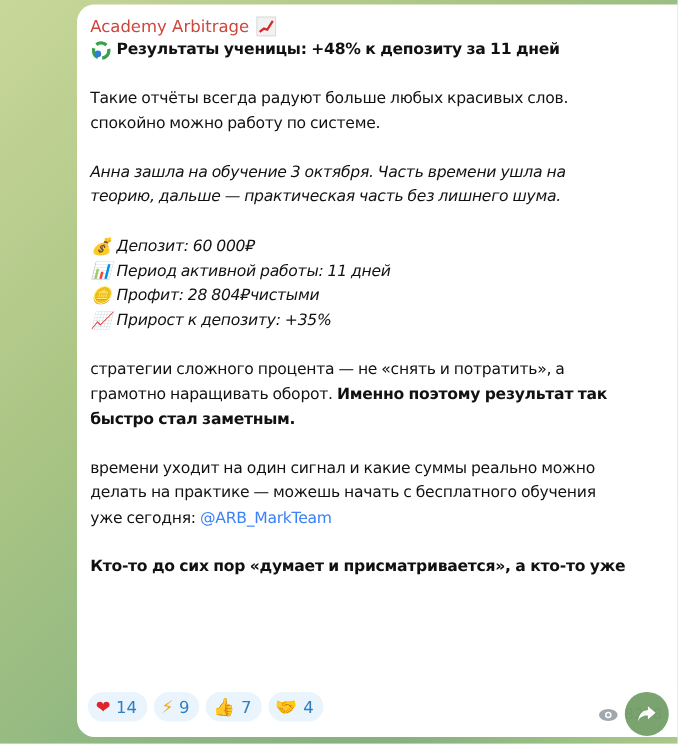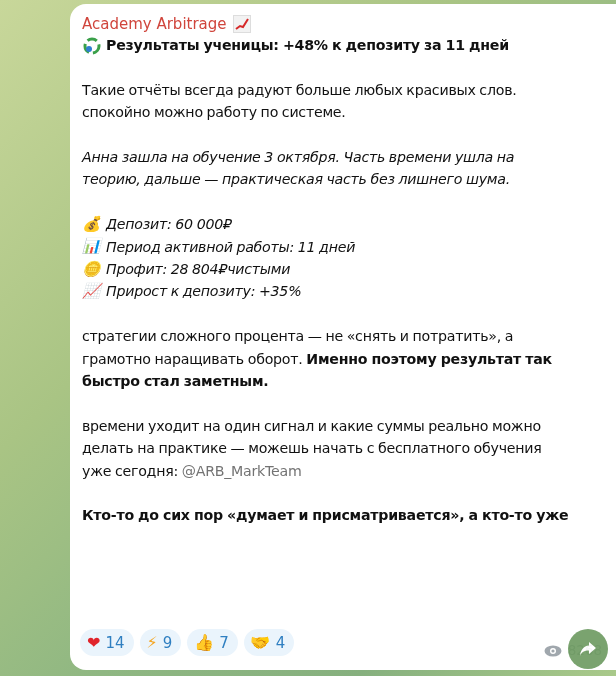--- a/index.html
+++ b/index.html
@@ -46,21 +46,21 @@
       line-height: 22.4px;
       color: #111;
       letter-spacing: -0.25px;
       word-spacing: -0.5px;
     }
     .msg p { margin: 0; }
     .gap { height: 22.4px; }
     .title { font-weight: bold; display:flex; align-items:flex-end; gap:4px; }
     .italic { font-style: italic; }
     .bold { font-weight: bold; }
-    .link { color: #737373; }
+    .link { color: #3b82f6; }
     .stat-line { display: flex; align-items: center; gap: 4px; font-style: italic; }
     .emo {
       display: inline-flex; width: 20px; height: 20px;
       align-items: center; justify-content: center; font-size: 15px; line-height: 1;
       flex-shrink: 0;
     }
     .reactions {
       position: absolute; left: 10px; bottom: 14px;
       display: flex; gap: 6px;
     }

